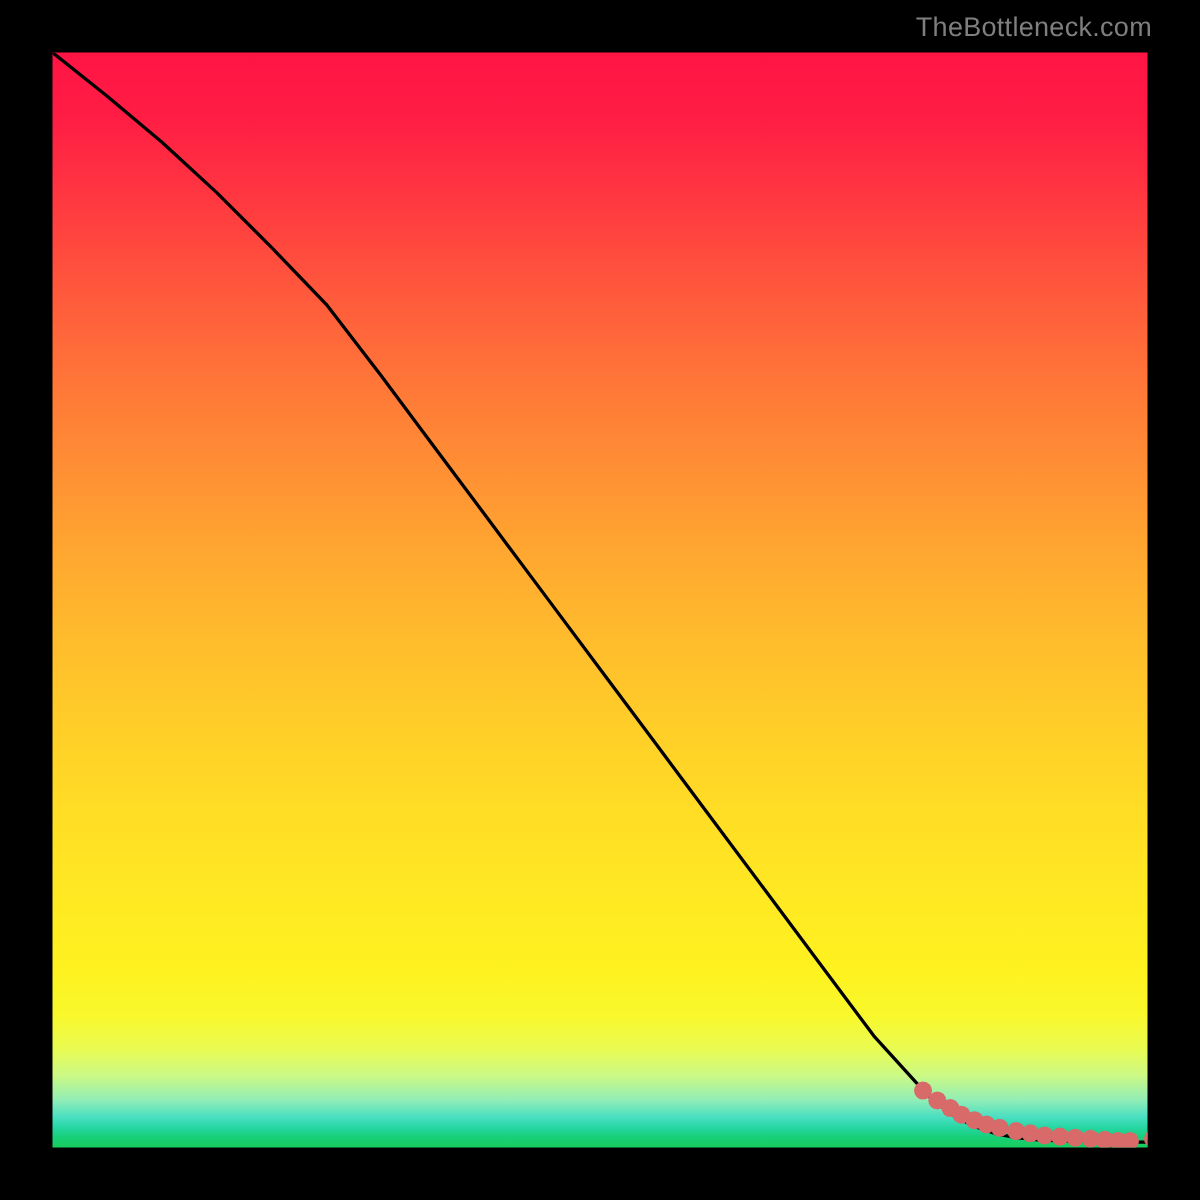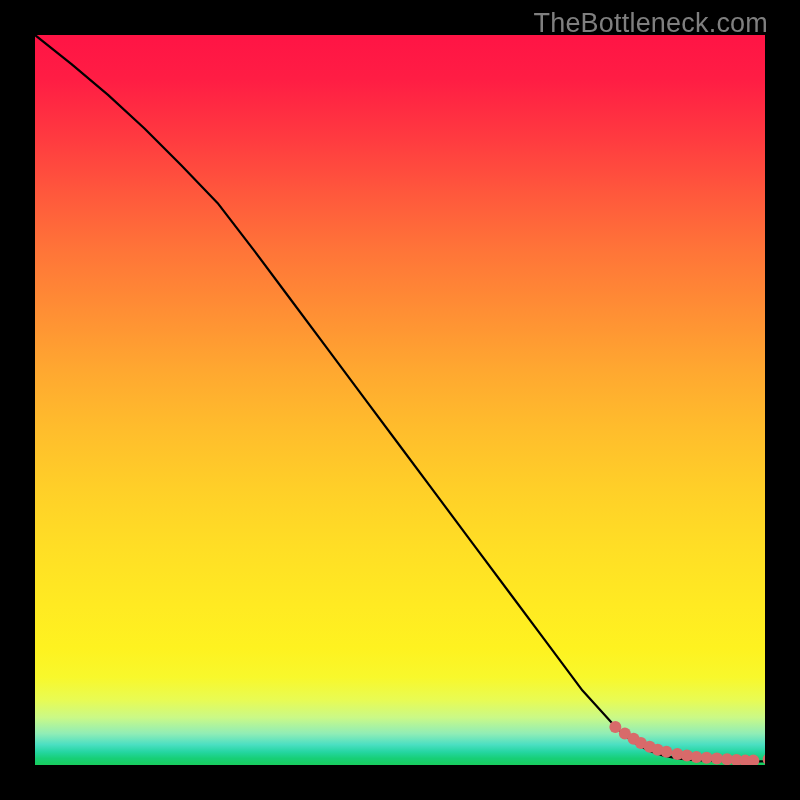--- a/index.html
+++ b/index.html
@@ -53,21 +53,21 @@
   }
   .svg-layer {
     position: absolute;
     inset: 0;
   }
   .watermark {
     position: absolute;
     top: 8px;
     right: 32px;
     color: #7f7f7f;
-    font-size: 27px;
+    font-size: 18px;
     font-weight: 400;
     letter-spacing: 0.2px;
     user-select: none;
   }
 </style>
 </head>
 <body>
 
 <div class="frame">
   <div class="watermark">TheBottleneck.com</div>

